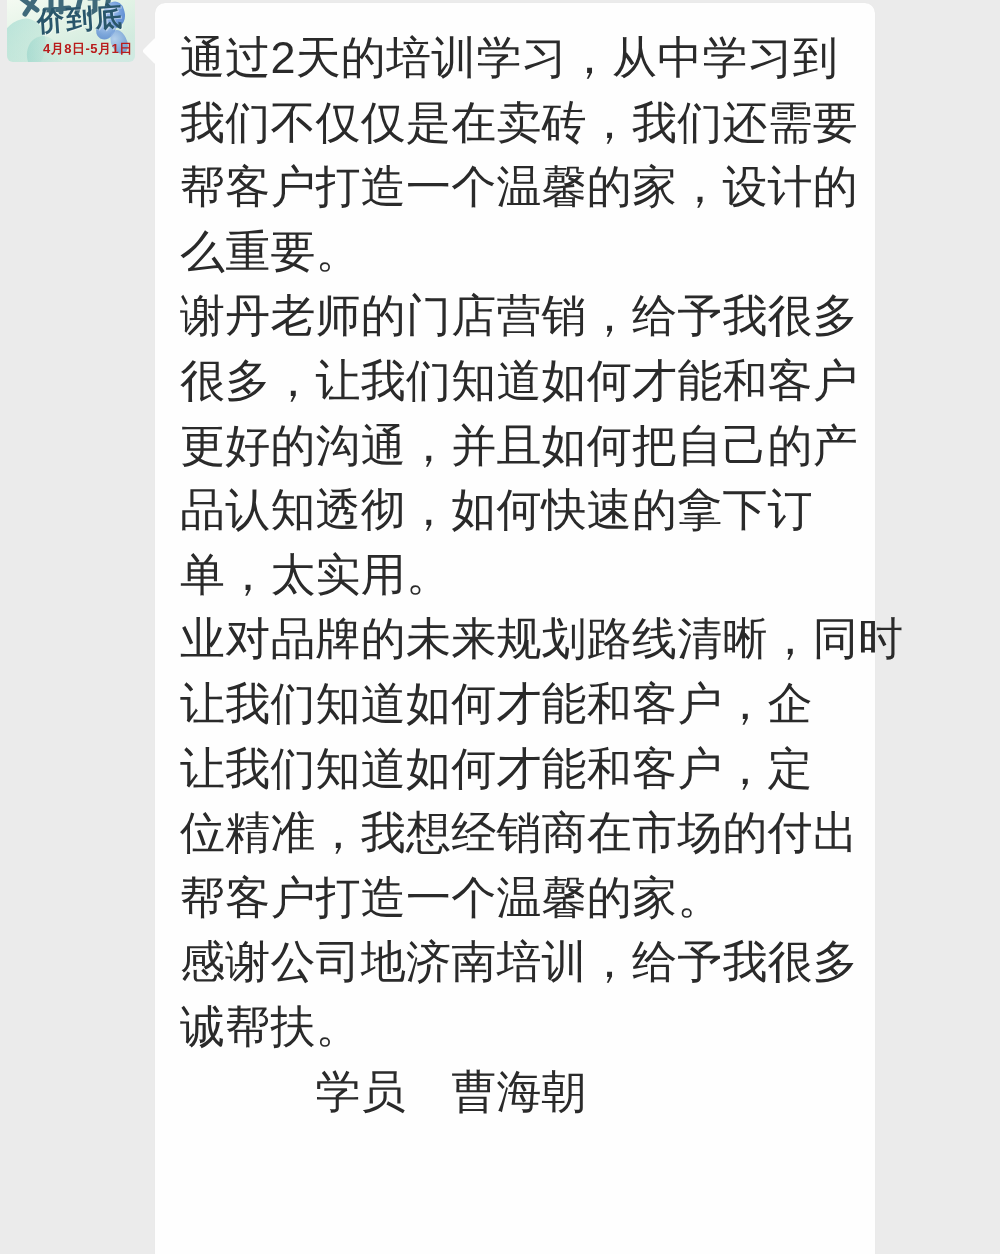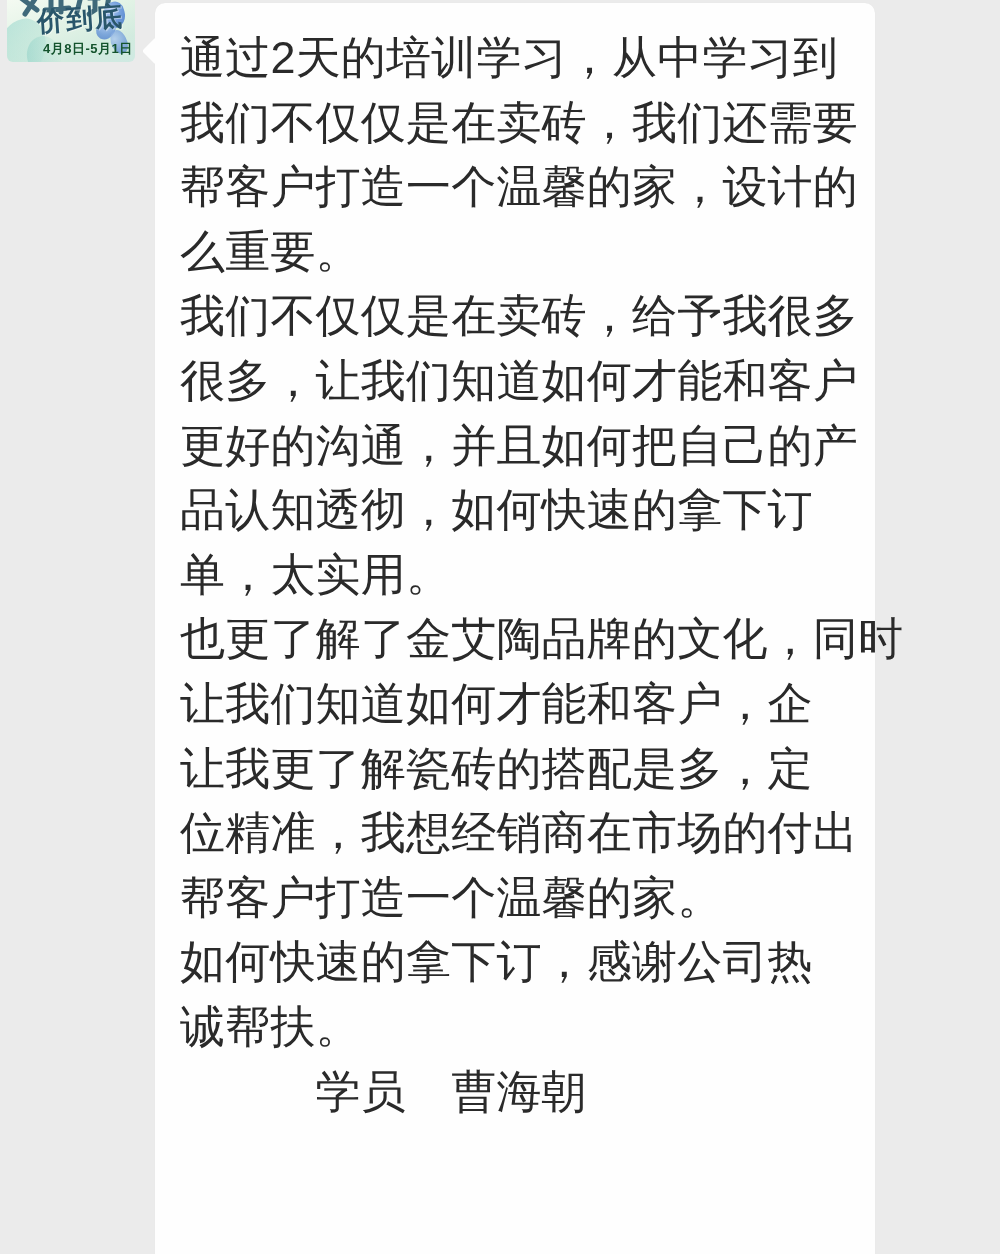--- a/index.html
+++ b/index.html
@@ -77,21 +77,21 @@
     text-shadow: 1px 1px 0 rgba(255,255,255,0.4);
     white-space: nowrap;
   }
   .avatar-date {
     position: absolute;
     left: 36px; top: 42px;
     font-size: 13px;
     line-height: 14px;
     font-weight: bold;
     letter-spacing: 0.5px;
-    color: #14532d;
+    color: #b91c1c;
     white-space: nowrap;
   }
 
   
   .bubble {
     position: absolute;
     left: 155px;
     top: 3px;
     width: 720px;
     height: 1251px;
@@ -149,29 +149,29 @@
     <div class="avatar-date">4月8日-5月1日</div>
   </div>
 
   <div class="bubble">
     <div class="bubble-tail"></div>
     <div class="message-text">
       <div class="msg-line">通过2天的培训学习，从中学习到</div>
       <div class="msg-line">我们不仅仅是在卖砖，我们还需要</div>
       <div class="msg-line">帮客户打造一个温馨的家，设计的</div>
       <div class="msg-line">么重要。</div>
-      <div class="msg-line">我们不仅仅是在卖砖，给予我很多</div>
+      <div class="msg-line">谢丹老师的门店营销，给予我很多</div>
       <div class="msg-line">很多，让我们知道如何才能和客户</div>
       <div class="msg-line">更好的沟通，并且如何把自己的产</div>
       <div class="msg-line">品认知透彻，如何快速的拿下订</div>
       <div class="msg-line">单，太实用。</div>
-      <div class="msg-line">也更了解了金艾陶品牌的文化，同时</div>
+      <div class="msg-line">业对品牌的未来规划路线清晰，同时</div>
       <div class="msg-line">让我们知道如何才能和客户，企</div>
-      <div class="msg-line">让我更了解瓷砖的搭配是多，定</div>
+      <div class="msg-line">让我们知道如何才能和客户，定</div>
       <div class="msg-line">位精准，我想经销商在市场的付出</div>
       <div class="msg-line">帮客户打造一个温馨的家。</div>
-      <div class="msg-line">如何快速的拿下订，感谢公司热</div>
+      <div class="msg-line">感谢公司地济南培训，给予我很多</div>
       <div class="msg-line">诚帮扶。</div>
       <div class="msg-line">　　　学员　曹海朝</div>
     </div>
   </div>
 
 </div>
 
 </body></html>

